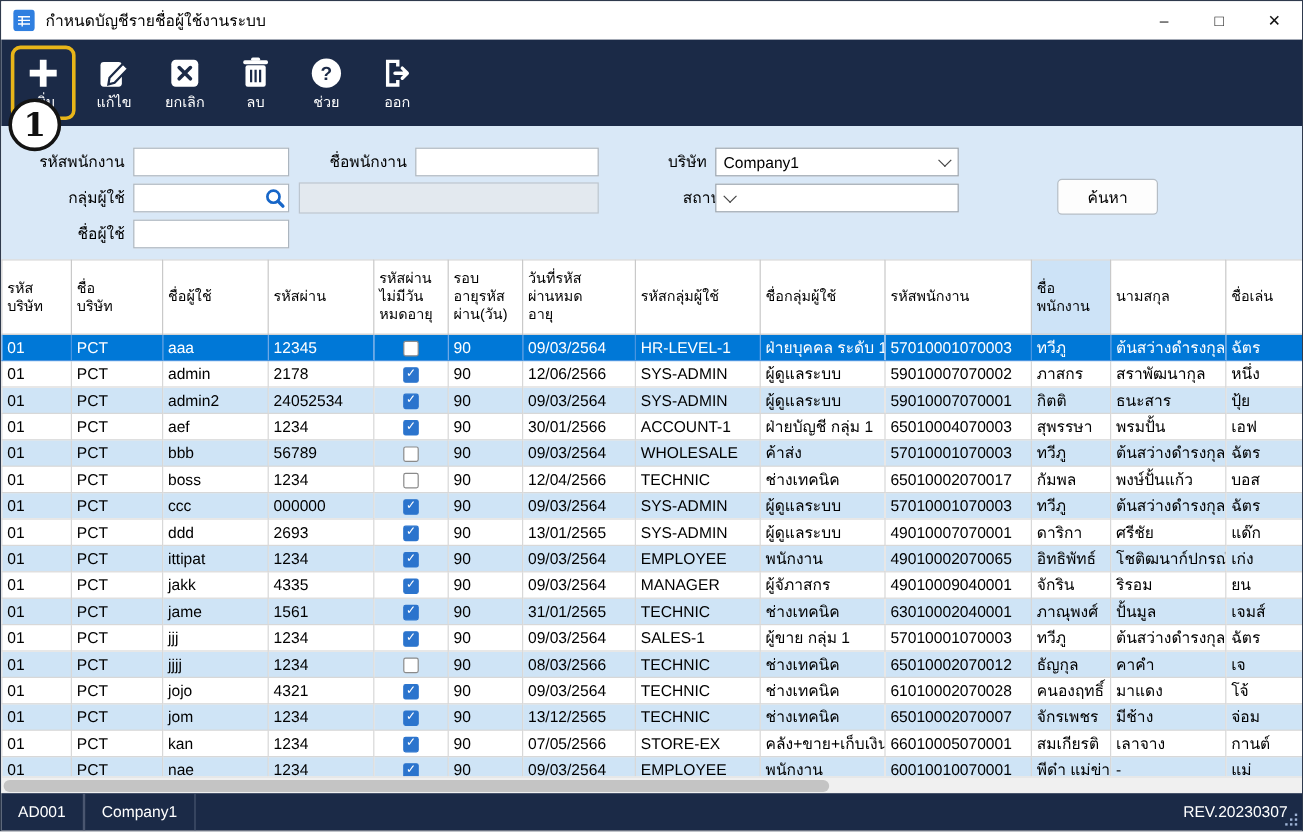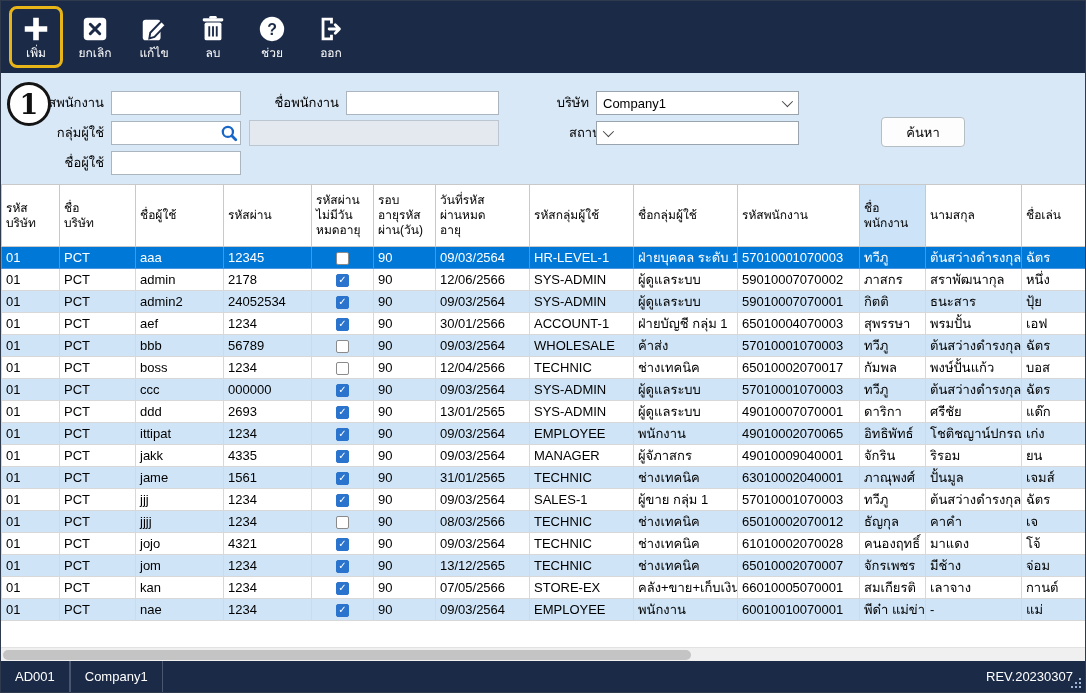--- a/index.html
+++ b/index.html
@@ -62,47 +62,61 @@
   .sb-right { margin-left:auto; padding-right:12px; }
   .grip { position:absolute; right:2px; bottom:2px; width:14px; height:14px; }
   .grip::after { content:""; position:absolute; width:2px; height:2px; background:#9fb4d6; right:2px; bottom:2px;
     box-shadow:-4px 0 #9fb4d6, -8px 0 #9fb4d6, 0 -4px #9fb4d6, -4px -4px #9fb4d6, 0 -8px #9fb4d6; }
 </style>
 </head>
 <body>
 
 <div class="window">
 
+  <div class="titlebar">
+    <span class="app-icon">
+      <svg viewBox="0 0 18 18" width="18" height="18">
+          <rect width="18" height="18" rx="3" fill="#2f7fe0"></rect>
+          <path d="M4 6h10M4 9h10M4 12h10M7.5 6v8" stroke="#fff" stroke-width="1.2" fill="none"></path>
+        </svg>
+    </span>
+    <span class="title-text">กำหนดบัญชีรายชื่อผู้ใช้งานระบบ</span>
+    <div class="win-controls">
+      <button class="win-btn">–</button>
+      <button class="win-btn">□</button>
+      <button class="win-btn">✕</button>
+    </div>
+  </div>
 
   <div class="toolbar">
     <button class="tb-btn highlight">
       <span class="tb-icon">
         <svg viewBox="0 0 32 32">
             <path d="M13 4h6v9h9v6h-9v9h-6v-9H4v-6h9z" fill="#fff"></path>
           </svg>
       </span>
       <span class="tb-label">เพิ่ม</span>
+    </button>
+    <button class="tb-btn">
+      <span class="tb-icon">
+        <svg viewBox="0 0 32 32">
+            <rect x="4" y="6" width="19" height="22" rx="3" fill="#fff"></rect>
+            <path d="M12 20L24 7.5 28.5 12 16.5 24.5 11 26z" fill="#fff" stroke="#1b2a47" stroke-width="2"></path>
+          </svg>
+      </span>
+      <span class="tb-label">แก้ไข</span>
     </button>
     <button class="tb-btn">
       <span class="tb-icon">
         <svg viewBox="0 0 32 32">
             <rect x="4" y="4" width="24" height="24" rx="4" fill="#fff"></rect>
             <path d="M11 11l10 10M21 11L11 21" stroke="#1b2a47" stroke-width="3.2" stroke-linecap="round"></path>
           </svg>
       </span>
       <span class="tb-label">ยกเลิก</span>
-    </button>
-    <button class="tb-btn">
-      <span class="tb-icon">
-        <svg viewBox="0 0 32 32">
-            <rect x="4" y="6" width="19" height="22" rx="3" fill="#fff"></rect>
-            <path d="M12 20L24 7.5 28.5 12 16.5 24.5 11 26z" fill="#fff" stroke="#1b2a47" stroke-width="2"></path>
-          </svg>
-      </span>
-      <span class="tb-label">แก้ไข</span>
     </button>
     <button class="tb-btn">
       <span class="tb-icon">
         <svg viewBox="0 0 32 32">
             <rect x="7" y="9" width="18" height="19" rx="2" fill="#fff"></rect>
             <rect x="5" y="4.5" width="22" height="3.5" rx="1.5" fill="#fff"></rect>
             <rect x="12" y="2" width="8" height="3" rx="1.5" fill="#fff"></rect>
             <path d="M12 13v11M16 13v11M20 13v11" stroke="#1b2a47" stroke-width="2"></path>
           </svg>
       </span>
@@ -335,21 +349,21 @@
             <td>PCT</td>
             <td>ittipat</td>
             <td>1234</td>
             <td class="cb-cell"><span class="cb checked"></span></td>
             <td>90</td>
             <td>09/03/2564</td>
             <td>EMPLOYEE</td>
             <td>พนักงาน</td>
             <td>49010002070065</td>
             <td>อิทธิพัทธ์</td>
-            <td>โชติชญาน์ปกรณ์</td>
+            <td>โชติฒนาก์ปกรณ์</td>
             <td>เก่ง</td>
           </tr>
           <tr>
             <td>01</td>
             <td>PCT</td>
             <td>jakk</td>
             <td>4335</td>
             <td class="cb-cell"><span class="cb checked"></span></td>
             <td>90</td>
             <td>09/03/2564</td>

